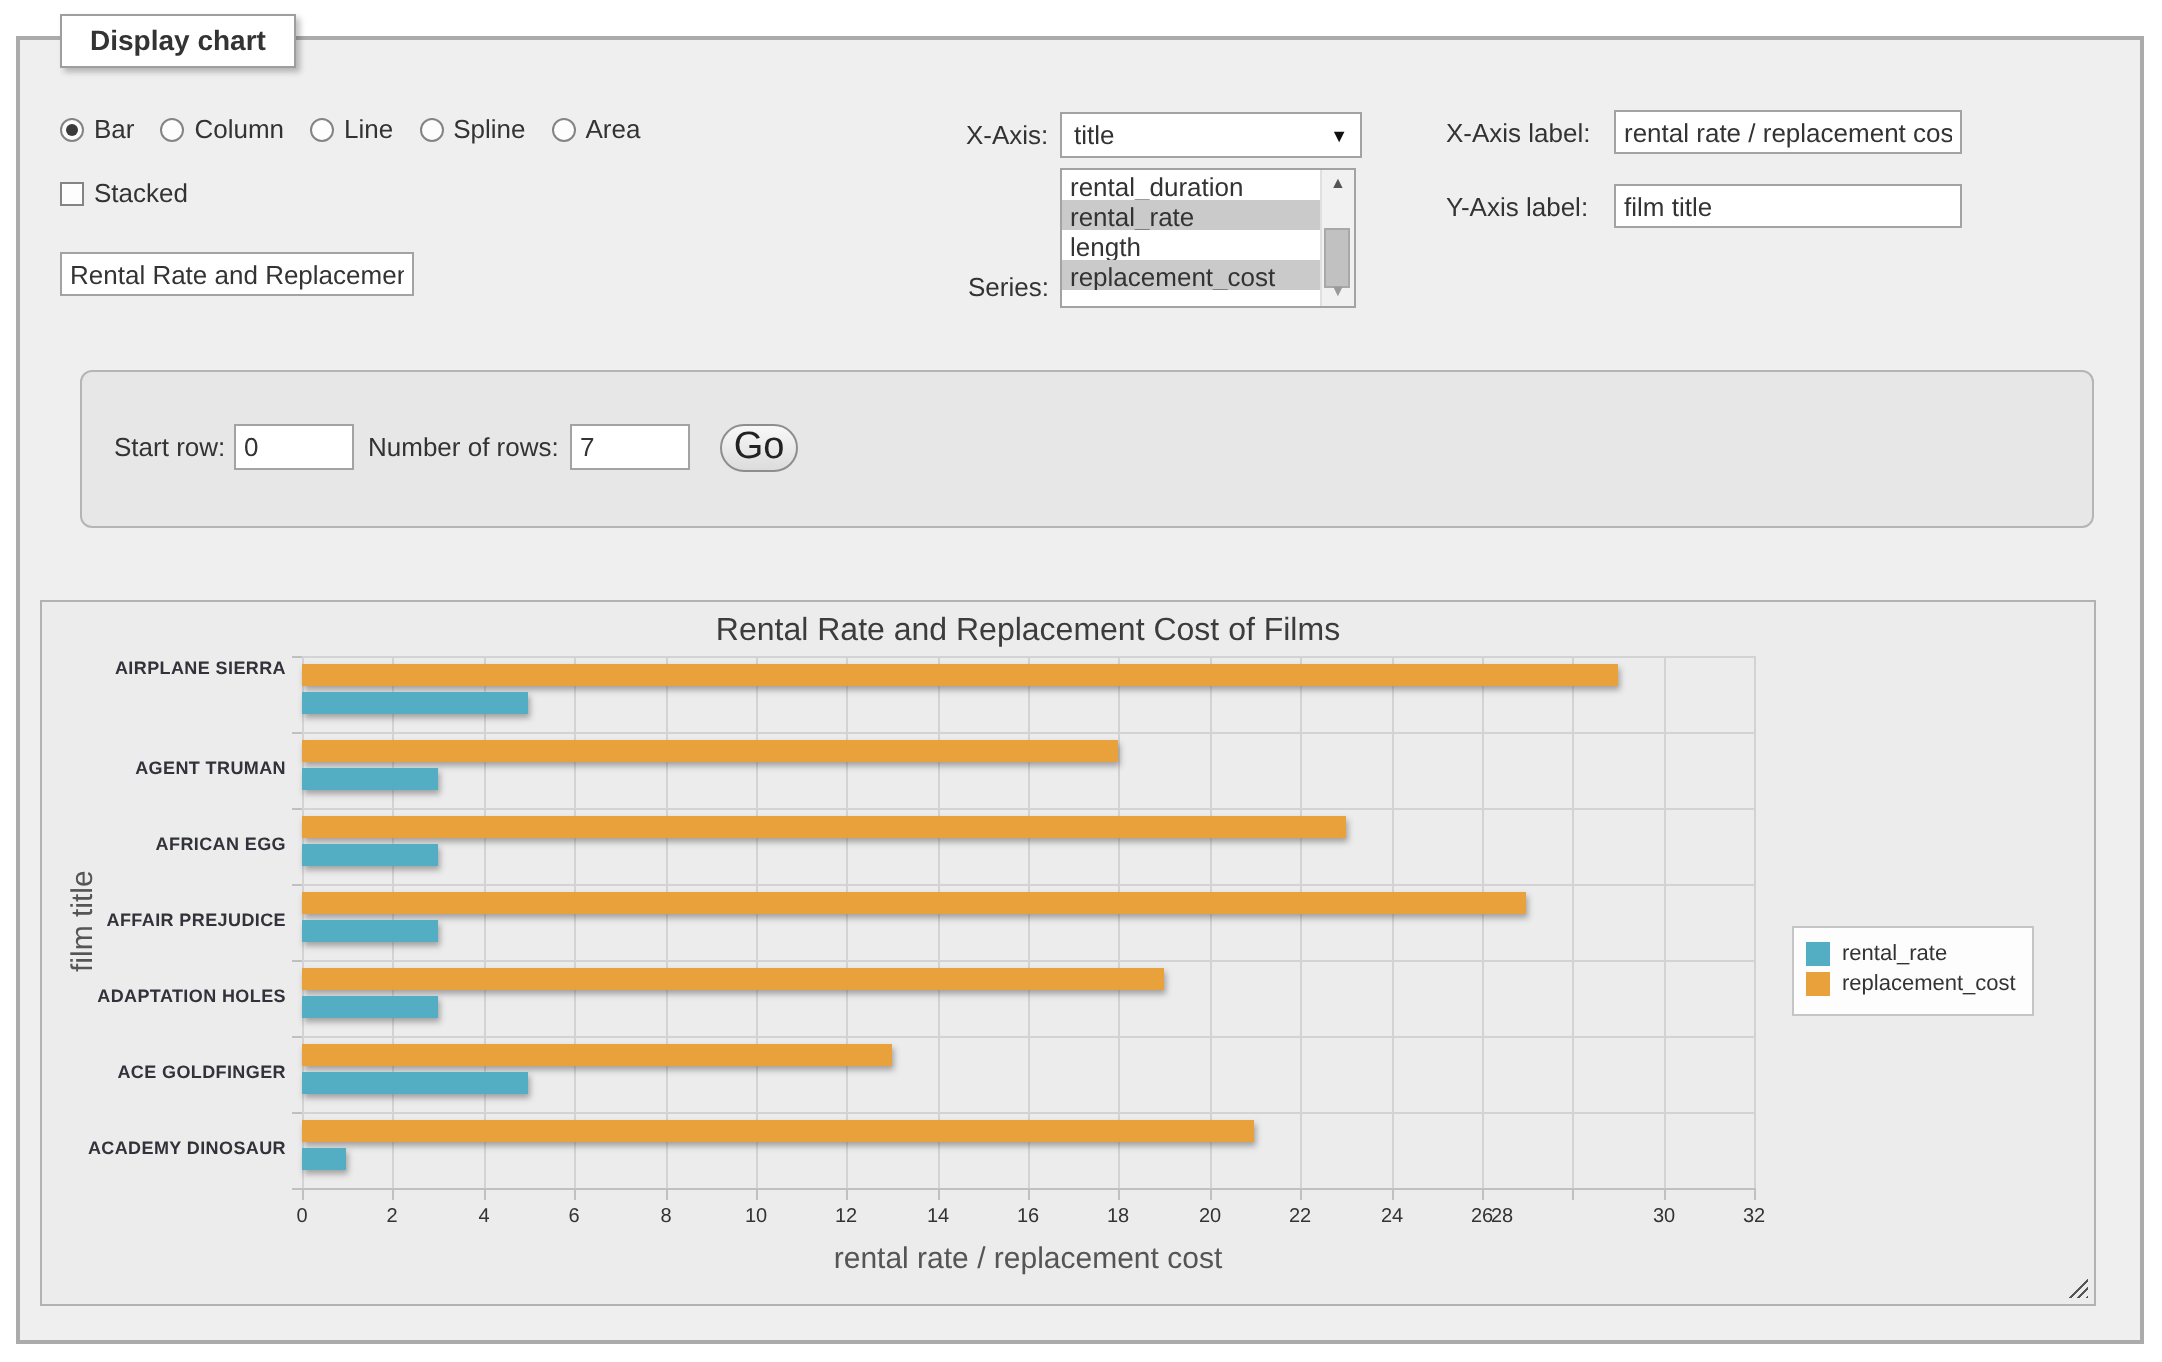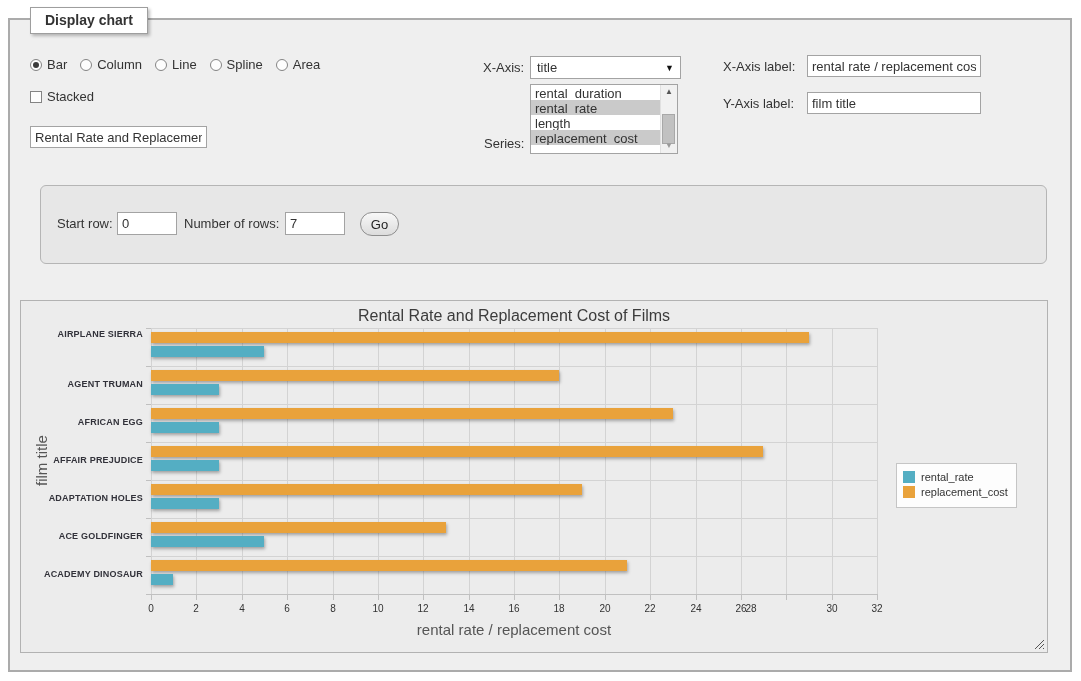--- a/index.html
+++ b/index.html
@@ -50,21 +50,21 @@
 
   .xlabel-input { position:absolute; left:807px; top:55px; width:174px; height:22px; }
   .ylabel-input { position:absolute; left:807px; top:92px; width:174px; height:22px; }
 
   
   .params-box { position:absolute; left:40px; top:185px; width:1007px; height:79px;
     background:#e7e7e7; border:1px solid #b5b5b5; border-radius:6px; }
   .start-input { position:absolute; left:117px; top:212px; width:60px; height:23px; }
   .nrows-input { position:absolute; left:285px; top:212px; width:60px; height:23px; }
   .go-btn { position:absolute; left:360px; top:212px; width:39px; height:24px;
-    border:1px solid #8e8e8e; border-radius:12px; font-size:13px; color:#222;
+    border:1px solid #8e8e8e; border-radius:12px; font-size:19px; color:#222;
     background:linear-gradient(#f8f8f8,#dcdcdc); font-family:"Liberation Sans", sans-serif; cursor:pointer; }
 
   
   .chart-box { position:absolute; left:20px; top:300px; width:1028px; height:353px;
     background:#ececec; border:1px solid #b2b2b2; overflow:hidden; }
   .chart-title { position:absolute; left:130px; top:6px; width:726px; text-align:center;
     font-size:16px; color:#3c3c3c; }
   .plot-area { position:absolute; left:130px; top:27px; width:726px; height:266px; }
   .gridline-v { position:absolute; top:0; width:1px; height:100%; background:#d3d3d3; }
   .gridline-h { position:absolute; left:0; width:100%; height:1px; background:#d3d3d3; }

